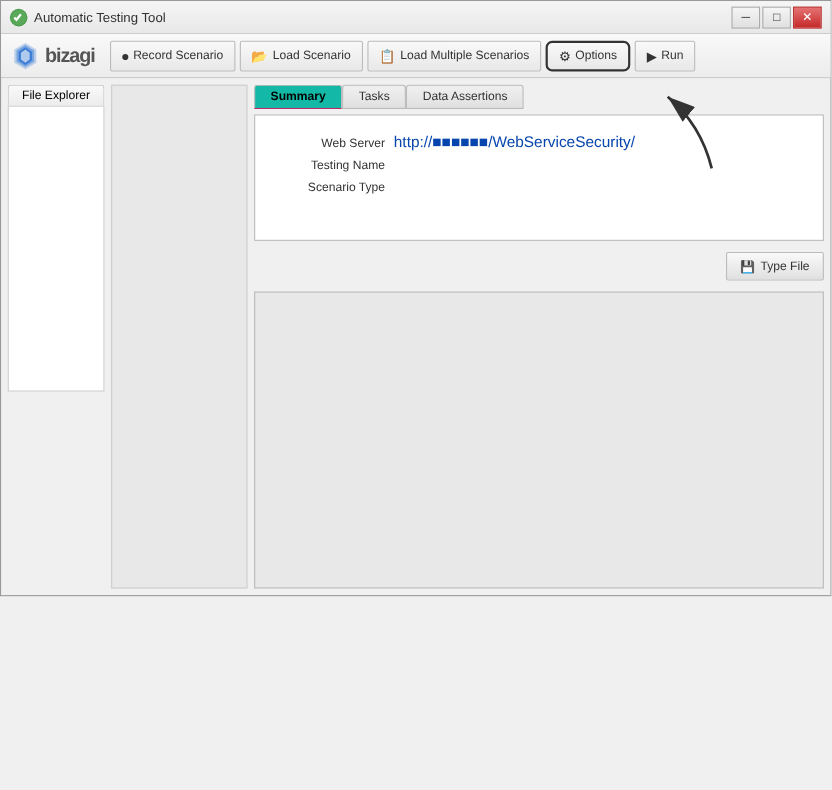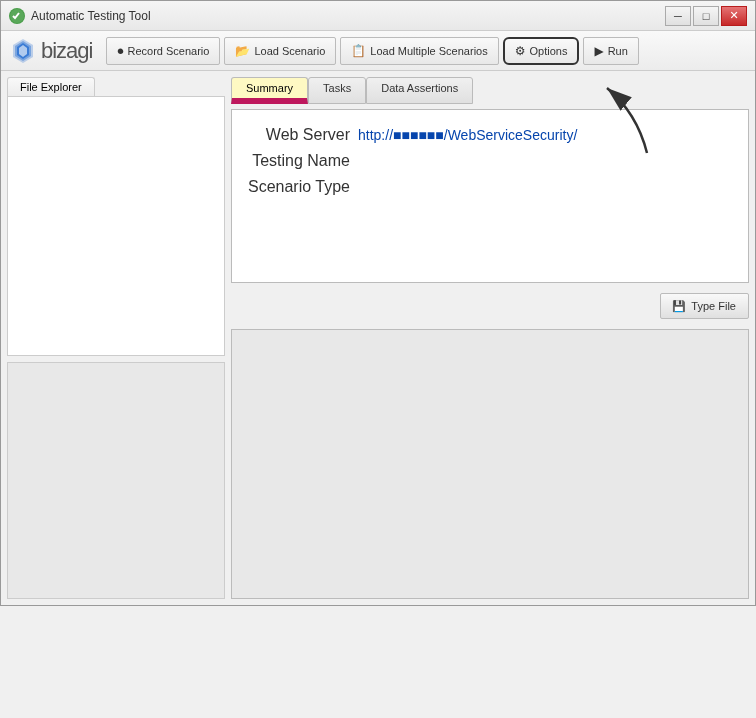--- a/index.html
+++ b/index.html
@@ -7,21 +7,21 @@
       font-family: 'Segoe UI', Tahoma, Geneva, Verdana, sans-serif;
       font-size: 12px;
       background: #f0f0f0;
       width: 756px;
       height: 718px;
       overflow: hidden;
     }
 
     .window {
       width: 756px;
-      height: 606px;
+      height: 542px;
       background: #f0f0f0;
       border: 1px solid #999;
       display: flex;
       flex-direction: column;
     }
 
     
     .title-bar {
       background: linear-gradient(to bottom, #f5f5f5, #e8e8e8);
       height: 30px;
@@ -90,23 +90,23 @@
       display: flex;
       align-items: center;
       gap: 4px;
       margin-right: 10px;
     }
     .logo-icon {
       width: 28px;
       height: 28px;
     }
     .logo-text {
-      font-size: 22px;
+      font-size: 18px;
       color: #555;
-      font-weight: 400;
+      font-weight: 700;
       letter-spacing: -1px;
     }
     .toolbar-btn {
       height: 28px;
       padding: 0 10px;
       border: 1px solid #bbb;
       background: linear-gradient(to bottom, #f9f9f9, #e8e8e8);
       cursor: pointer;
       display: flex;
       align-items: center;
@@ -128,21 +128,21 @@
     .main-content {
       display: flex;
       flex: 1;
       overflow: hidden;
     }
 
     
     .left-panel {
       width: 230px;
       display: flex;
-      flex-direction: column;
+      flex-direction: row;
       padding: 6px;
       gap: 6px;
       flex-shrink: 0;
     }
     .file-explorer-tab {
       background: linear-gradient(to bottom, #f9f9f9, #ececec);
       border: 1px solid #ccc;
       border-bottom: none;
       padding: 3px 12px;
       font-size: 11px;
@@ -173,44 +173,44 @@
       padding: 4px 14px;
       border: 1px solid #bbb;
       background: linear-gradient(to bottom, #f0f0f0, #e0e0e0);
       cursor: pointer;
       font-size: 11px;
       color: #333;
       border-radius: 3px 3px 0 0;
       border-bottom: 1px solid #bbb;
     }
     .tab.active {
-      background: #fef9c3;
-      border-bottom: 6px solid #be185d;
-      font-weight: normal;
+      background: #14b8a6;
+      border-bottom: 1px solid #be185d;
+      font-weight: bold;
       color: #000;
     }
 
     
     .tab-content {
       border: 1px solid #bbb;
       background: white;
       flex: 1;
       padding: 16px;
     }
 
     
     .field-row {
       display: flex;
       align-items: baseline;
       margin-bottom: 8px;
     }
     .field-label {
       width: 110px;
       text-align: right;
-      font-size: 16px;
+      font-size: 11px;
       color: #333;
       padding-right: 8px;
     }
     .field-value {
       font-size: 14px;
       color: #0645ad;
     }
     .field-value.normal {
       color: #333;
     }

